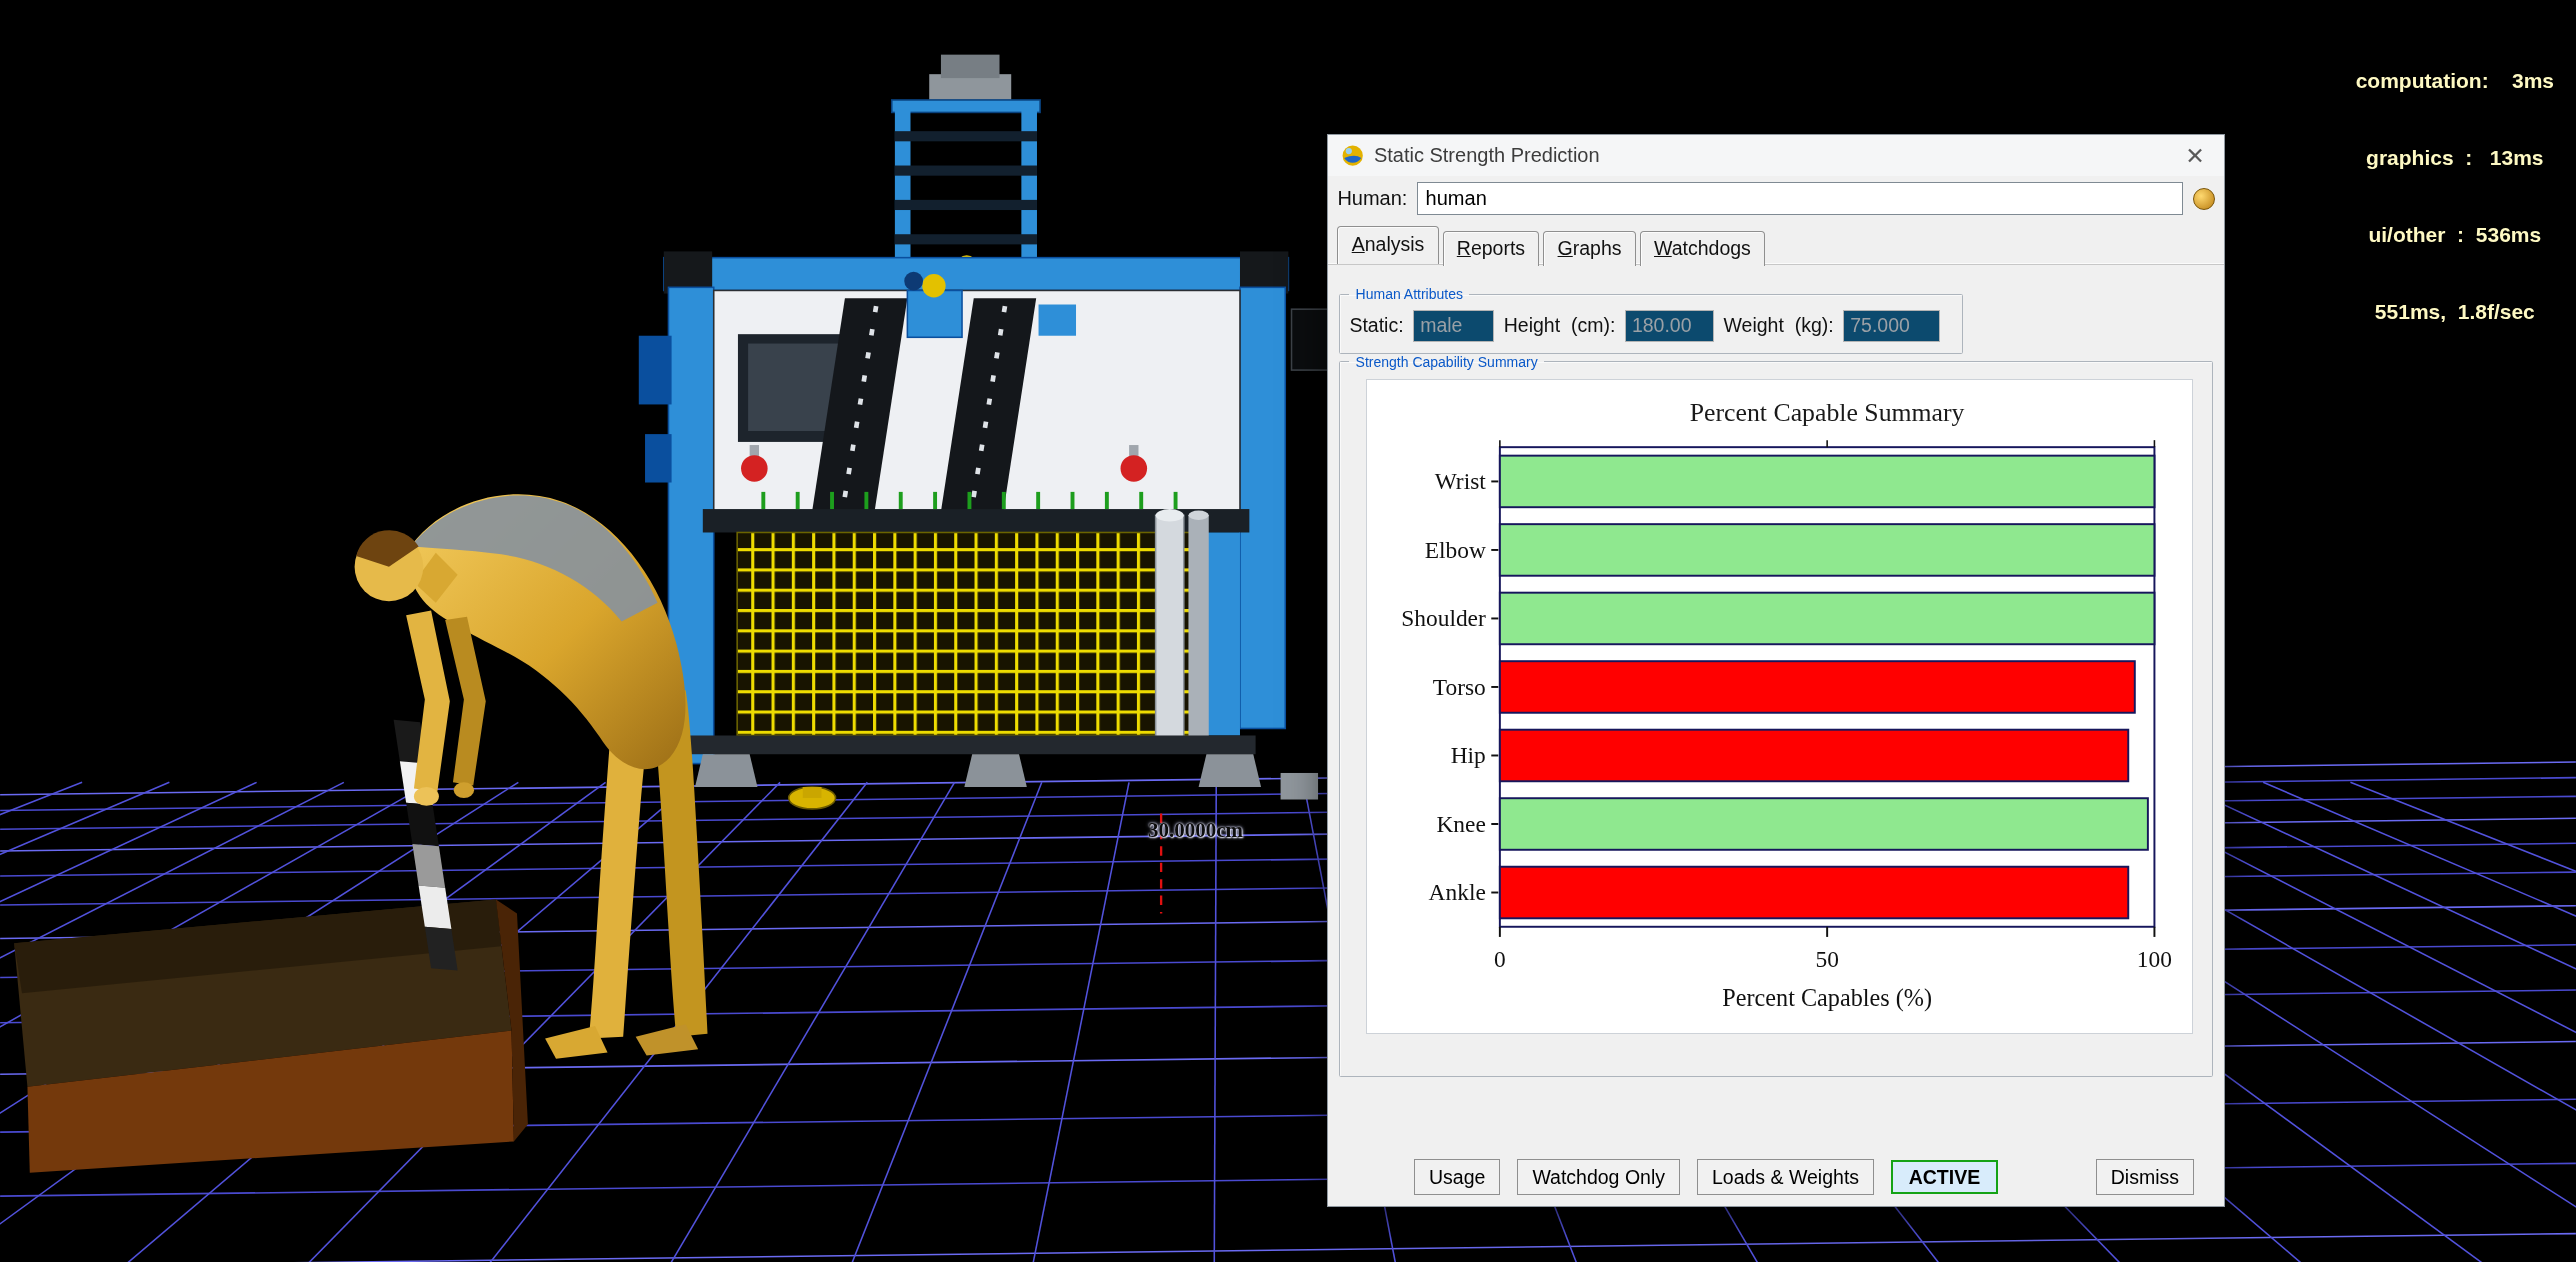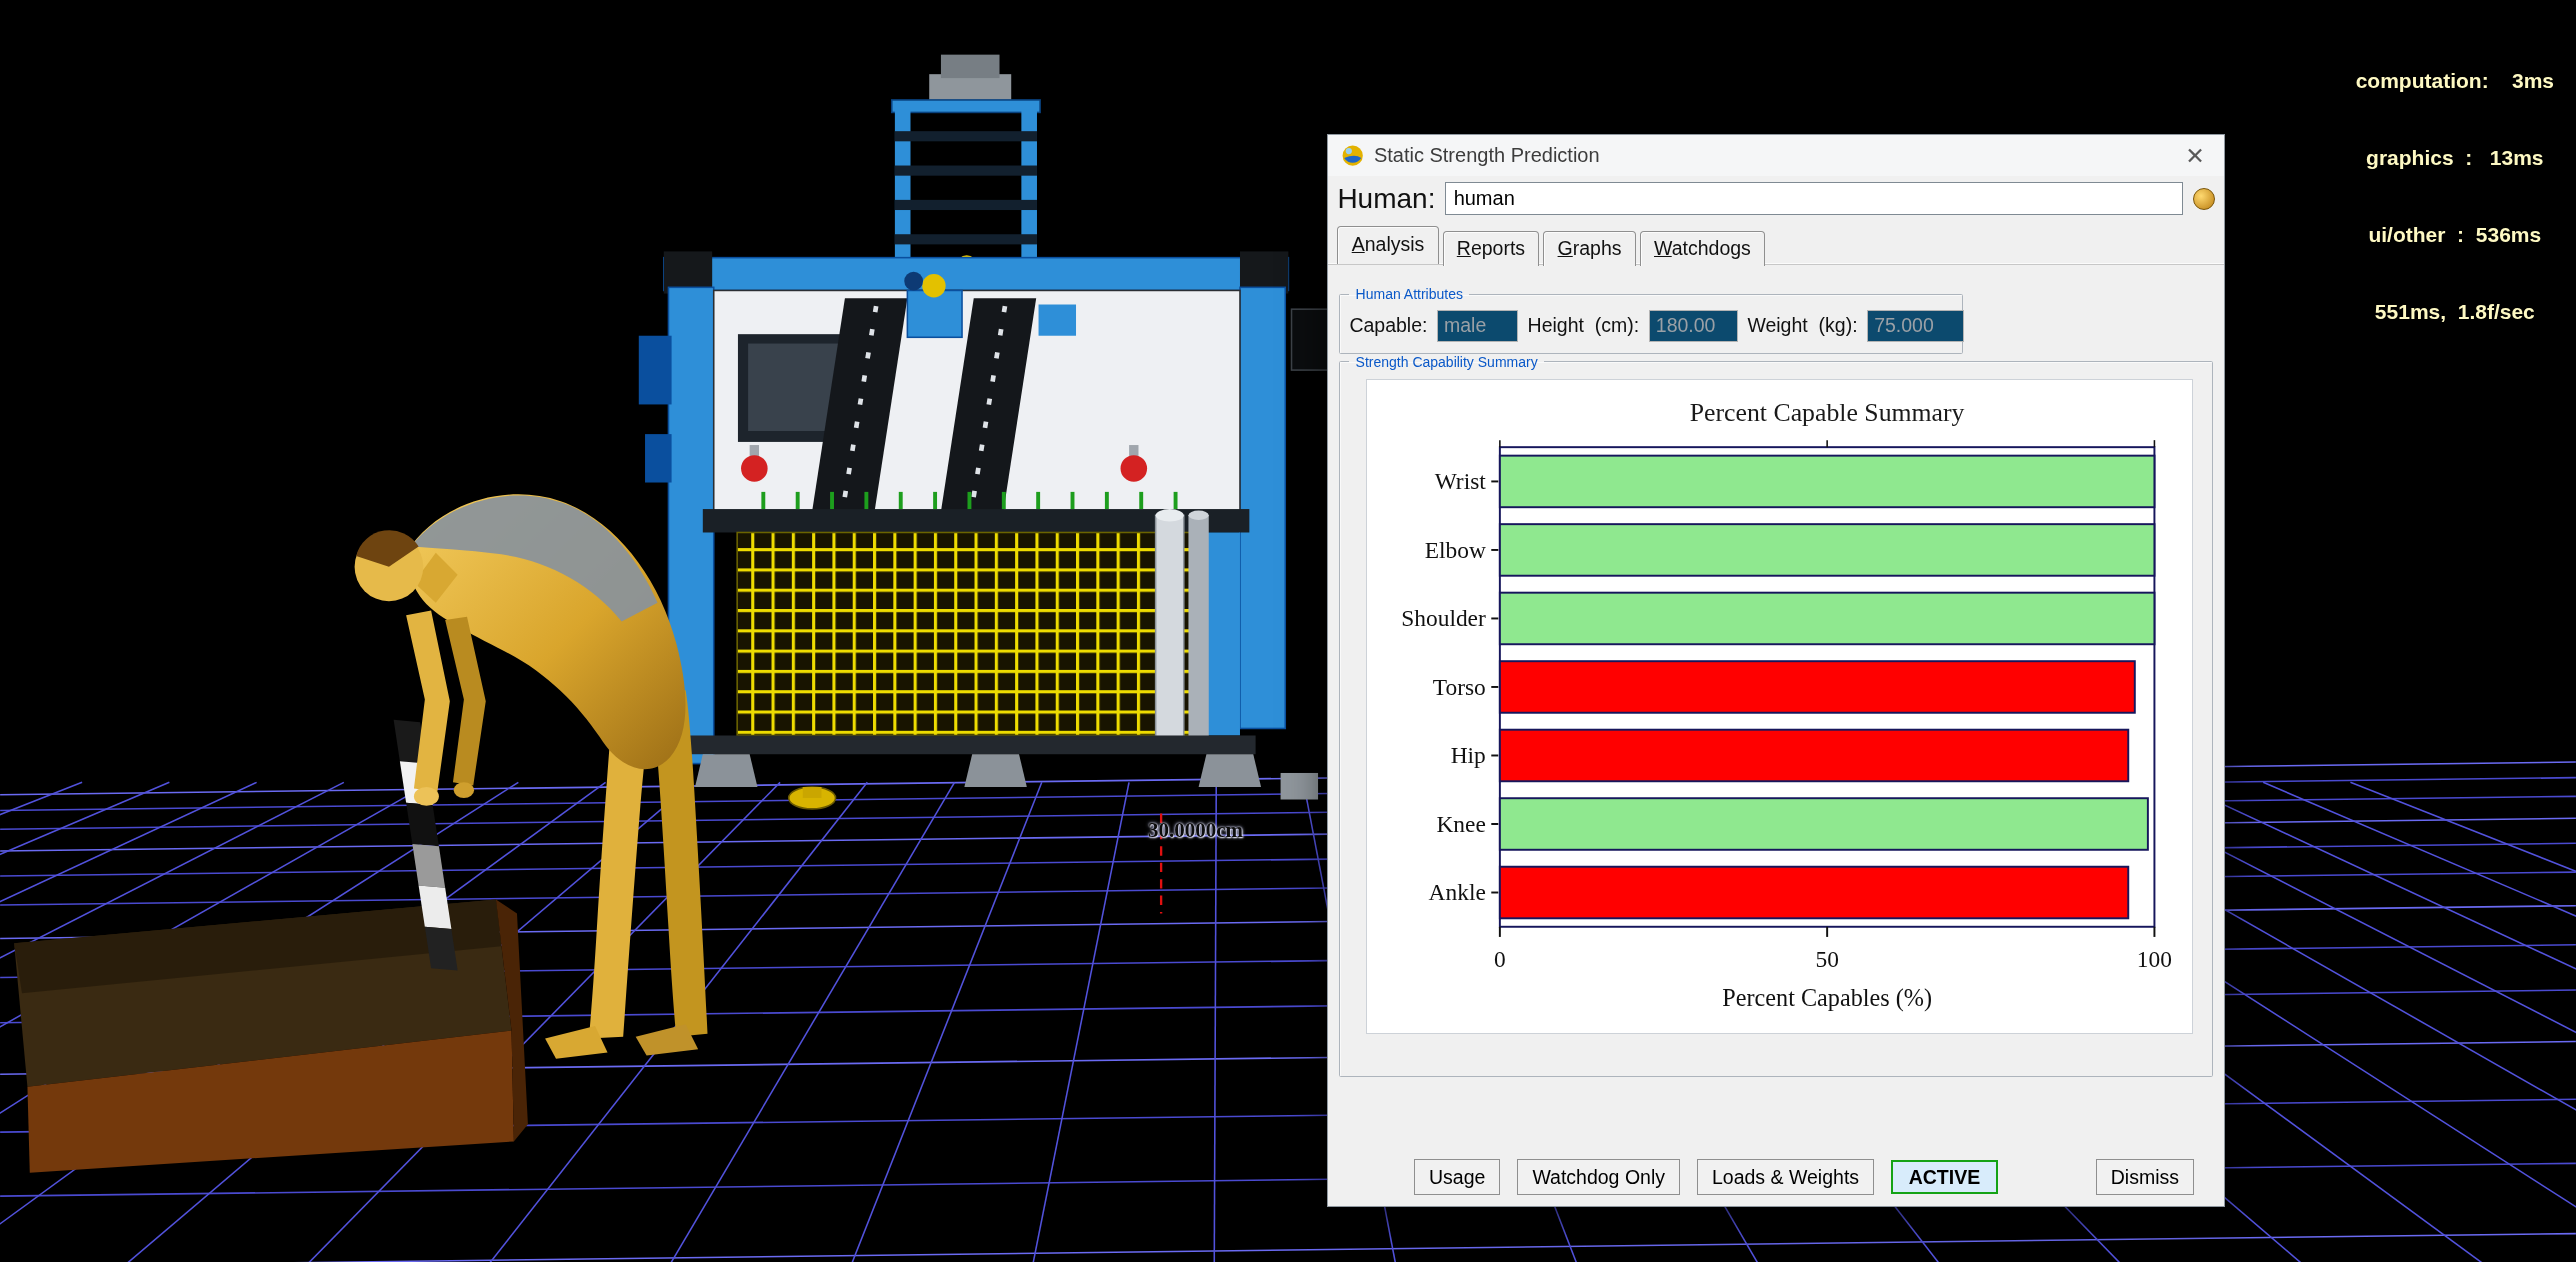--- a/index.html
+++ b/index.html
@@ -17,21 +17,21 @@
         color:#0c0c0c;font-family:"Liberation Serif",serif;
         text-shadow:0 0 3.9px #c8ccff,0 0 1.6px #ffffff,0.8px 0.8px 1.6px #ffffff;}
 
   
   .dialog{position:absolute;left:1327px;top:134px;width:896px;height:1071px;background:#f0f0f0;
         border:0.8px solid #8f98a0;box-shadow:0 9.4px 36px rgba(0,0,0,.65);font-size:19.5px;color:#111;}
   .titlebar{height:41px;display:flex;align-items:center;gap:10px;padding:0 12.5px;background:#f5f6f7;}
   .titlebar .title{font-size:20px;color:#3c3c3c;}
   .close{margin-left:auto;font-size:23.4px;color:#5a5a5a;width:33px;text-align:center;cursor:default;}
   .human-row{display:flex;align-items:center;gap:9.4px;padding:6.2px 9.4px 3.1px;}
-  .human-row label{font-size:28px;}
+  .human-row label{font-size:20px;}
   .human-input{flex:1;height:31px;border:0.8px solid #7f8a93;background:#fff;
         font:20px "Liberation Sans",sans-serif;padding:0 7.8px;min-width:0;}
   .picker{width:20px;height:20px;border-radius:50%;flex:0 0 auto;
         background:radial-gradient(circle at 35% 35%,#ffd970,#b97c10);border:0.8px solid #7a5508;}
 
   .tabs{display:flex;align-items:flex-end;padding:7.8px 0 0 9.4px;position:relative;}
   .tabs::after{content:"";position:absolute;left:0;right:0;bottom:0;height:1.6px;background:#fbfbfb;
         box-shadow:0 0.8px 0 #bdbdbd;}
   .tab{position:relative;top:1.6px;font-size:19.5px;background:#f0f0f0;border:0.8px solid #8f8f8f;
         border-bottom:none;border-radius:3.9px 3.9px 0 0;padding:5.5px 13.3px;margin-right:3.9px;
@@ -259,21 +259,21 @@
         <div class="tab active"><u>A</u>nalysis</div>
         <div class="tab"><u>R</u>eports</div>
         <div class="tab"><u>G</u>raphs</div>
         <div class="tab"><u>W</u>atchdogs</div>
       </div>
 
     <div class="tabpane">
       <fieldset class="group ha">
         <legend>Human Attributes</legend>
         <div class="row">
-          <label>Capable:</label>
+          <label>Static:</label>
           <input class="field w-gender" readonly="" value="male" style="">
           <label>Height  (cm):</label>
           <input class="field w-height" readonly="" value="180.00" style="">
           <label>Weight  (kg):</label>
           <input class="field w-weight" readonly="" value="75.000" style="">
         </div>
       </fieldset>
 
       <fieldset class="group sc">
         <legend>Strength Capability Summary</legend>

